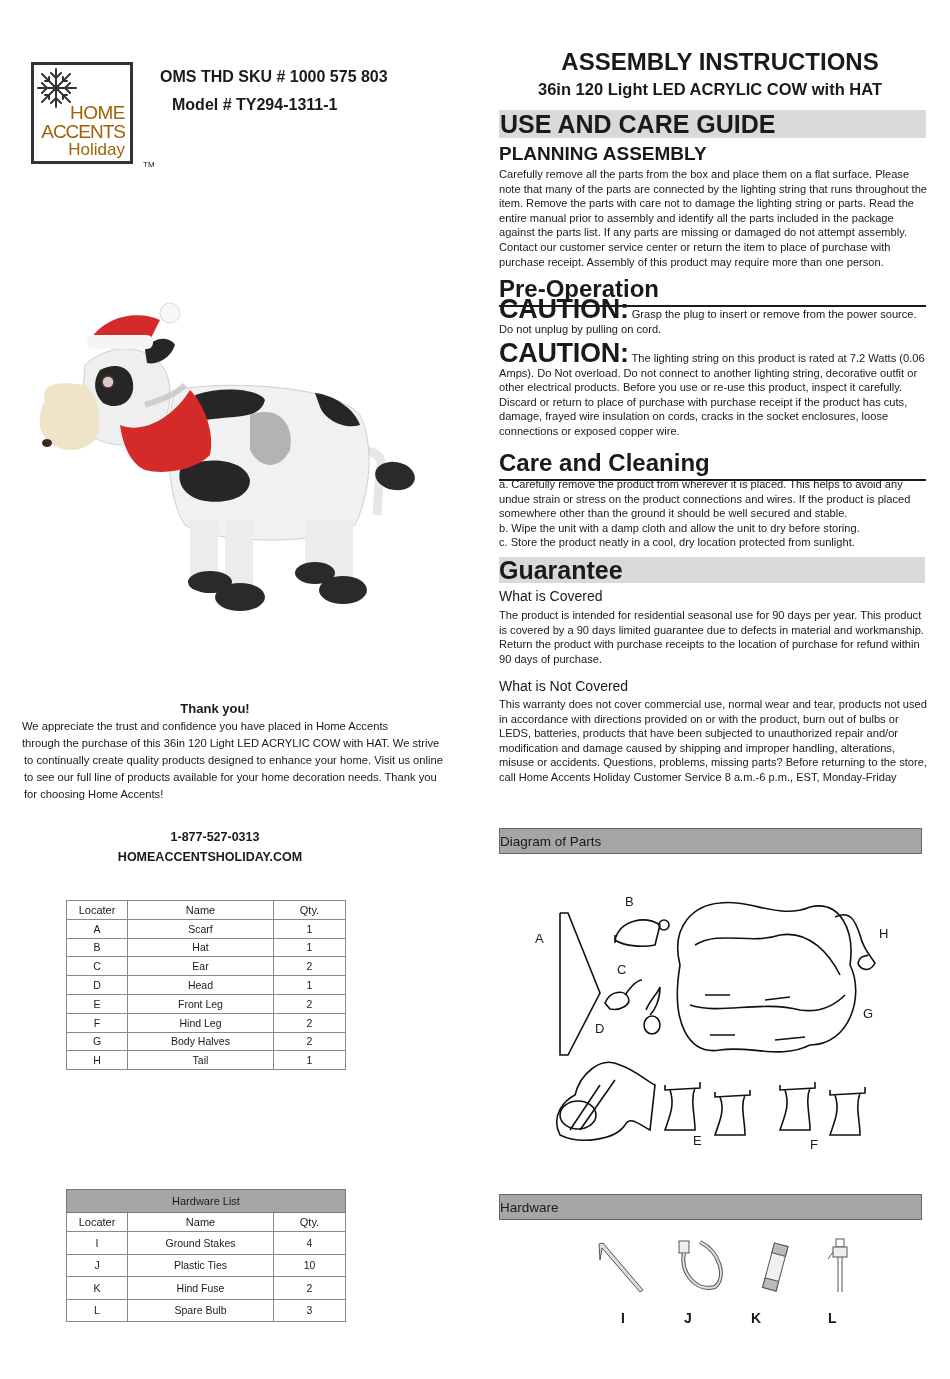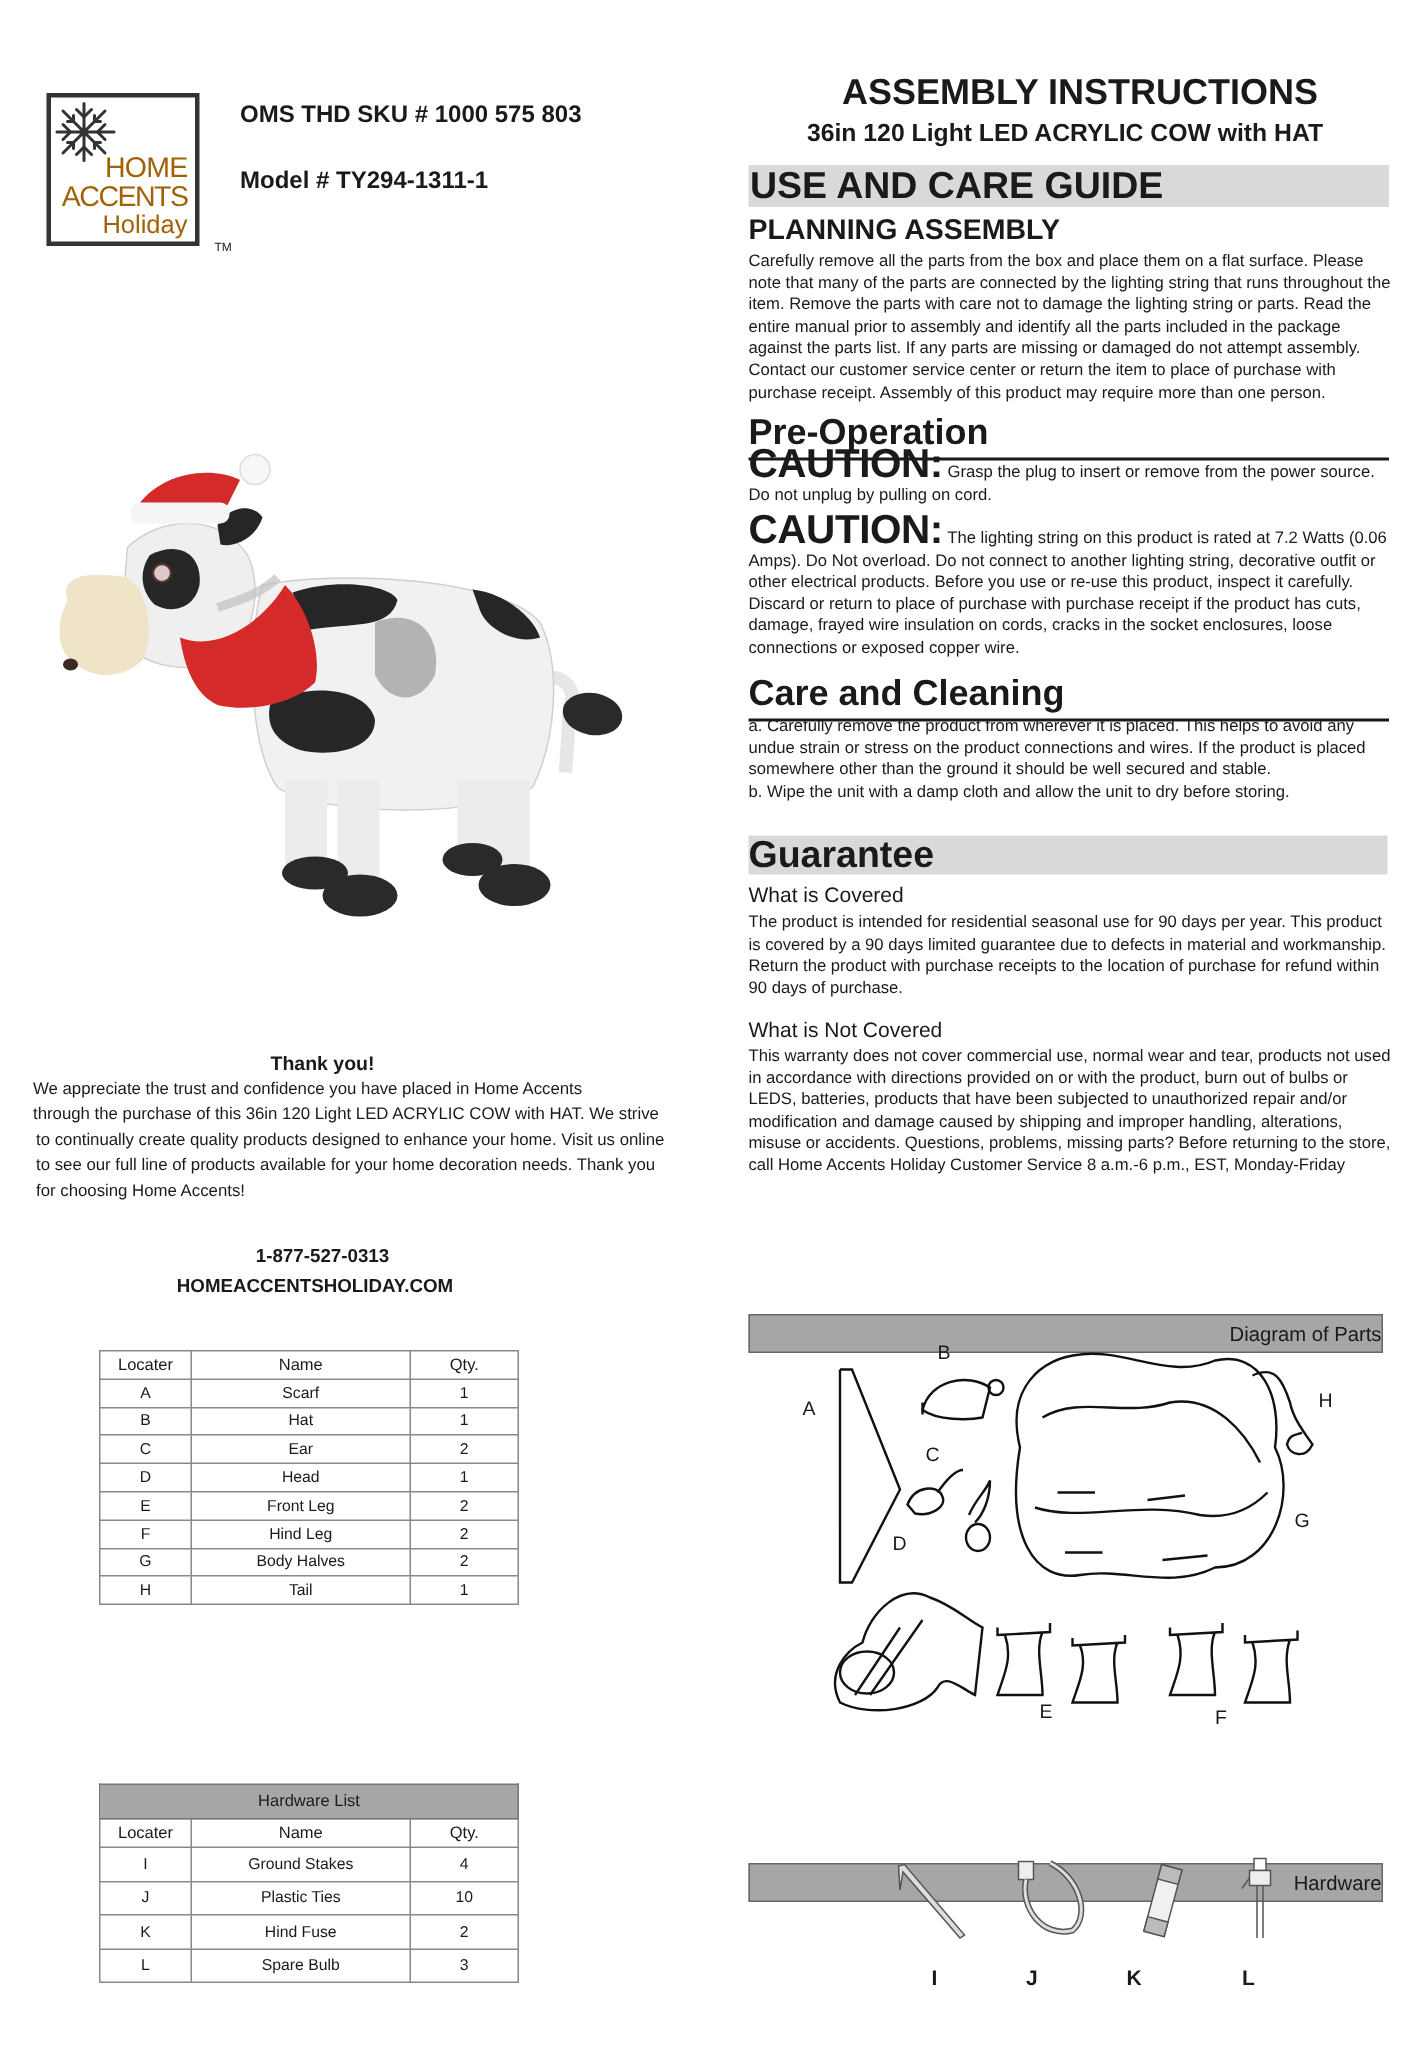--- a/index.html
+++ b/index.html
@@ -9,21 +9,21 @@
 
   
   .logo { left:31px; top:62px; width:102px; height:102px; border:3px solid #333; box-sizing:border-box; }
   .logo svg { position:absolute; left:2px; top:2px; }
   .logo-text { position:absolute; right:5px; font-family:"Liberation Sans", sans-serif; color:#a16207; text-align:right; line-height:1; }
   .logo-home { top:38px; font-size:19px; letter-spacing:-0.5px; }
   .logo-accents { top:57px; font-size:19px; letter-spacing:-1px; }
   .logo-holiday { top:76px; font-size:17px; }
   .tm { left:143px; top:160px; font-size:8px; }
   .sku { left:160px; top:68px; font-size:16px; font-weight:bold; }
-  .model { left:160px; top:96px; font-size:16px; font-weight:bold;margin-top:16px; }
+  .model { left:172px; top:96px; font-size:16px; font-weight:bold; }
 
   
   .product { left:25px; top:295px; width:420px; height:325px; }
 
   
   .thanks-title { left:0; width:430px; top:701px; text-align:center; font-weight:bold; font-size:13px; }
   .thanks-body { left:22px; top:718px; width:445px; font-size:11.2px; line-height:17px; }
   .thanks-body span { display:block; white-space:nowrap; }
   .phone { left:0; width:430px; top:830px; text-align:center; font-weight:bold; font-size:12.5px; }
   .website { left:0; width:420px; top:850px; text-align:center; font-weight:bold; font-size:12.5px; }
@@ -45,21 +45,21 @@
   .ucg { top:110px; height:28px; font-size:25px; font-weight:bold; line-height:28px; padding-left:1px; }
   .h-plan { left:499px; top:143px; font-size:19px; font-weight:bold; }
   .para { left:499px; width:432px; font-size:11.1px; line-height:14.6px; }
   .h2 { left:499px; font-size:24px; font-weight:bold; width:427px; }
   .h2.rule { border-bottom:2px solid #1a1a1a; padding-bottom:2px; }
   .caution-word { font-size:27px; font-weight:bold; letter-spacing:-0.3px; }
   .guar { top:557px; height:26px; font-size:25px; font-weight:bold; line-height:26px; }
   .h3 { left:499px; font-size:14px; }
 
   .section-bar { left:499px; width:423px; height:26px; background:#a6a6a6; border:1px solid #666;
-                 box-sizing:border-box; text-align:right; font-size:13.5px; line-height:25px;margin-top:48px; }
+                 box-sizing:border-box; text-align:left; font-size:13.5px; line-height:25px; }
 
   .diagram { left:520px; top:885px; width:380px; height:275px; }
   .dlabel { font-size:13px; }
   .hw-icons { left:590px; top:1235px; width:290px; height:60px; }
   .hw-label { font-size:14px; font-weight:bold; top:1310px; }
 </style>
 </head>
 <body>
 
 <div class="abs logo">
@@ -233,20 +233,21 @@
   <span class="caution-word">CAUTION:</span><span> Grasp the plug to insert or remove from the power source. Do not unplug by pulling on cord.</span>
 </div>
 <div class="abs para" style="top:346px; line-height:14.6px">
   <span class="caution-word">CAUTION:</span><span> The lighting string on this product is rated at 7.2 Watts (0.06 Amps). Do Not overload. Do not connect to another lighting string, decorative outfit or other electrical products. Before you use or re-use this product, inspect it carefully. Discard or return to place of purchase with purchase receipt if the product has cuts, damage, frayed wire insulation on cords, cracks in the socket enclosures, loose connections or exposed copper wire.</span>
 </div>
 
 <div class="abs h2 rule" style="top:449px">Care and Cleaning</div>
 <div class="abs para" style="top:477px">
   <div>a. Carefully remove the product from wherever it is placed. This helps to avoid any undue strain or stress on the product connections and wires. If the product is placed somewhere other than the ground it should be well secured and stable.</div>
   <div>b. Wipe the unit with a damp cloth and allow the unit to dry before storing.</div>
+  <div>c. Store the product neatly in a cool, dry location protected from sunlight.</div>
 </div>
 
 <div class="abs graybar guar">Guarantee</div>
 <div class="abs h3" style="top:588px">What is Covered</div>
 <div class="abs para" style="top:608px">The product is intended for residential seasonal use for 90 days per year. This product is covered by a 90 days limited guarantee due to defects in material and workmanship. Return the product with purchase receipts to the location of purchase for refund within 90 days of purchase.</div>
 <div class="abs h3" style="top:678px">What is Not Covered</div>
 <div class="abs para" style="top:697px">This warranty does not cover commercial use, normal wear and tear, products not used in accordance with directions provided on or with the product, burn out of bulbs or LEDS, batteries, products that have been subjected to unauthorized repair and/or modification and damage caused by shipping and improper handling, alterations, misuse or accidents. Questions, problems, missing parts? Before returning to the store, call Home Accents Holiday Customer Service 8 a.m.-6 p.m., EST, Monday-Friday</div>
 
 <div class="abs section-bar" style="top:828px">Diagram of Parts</div>
 <div class="abs diagram">

